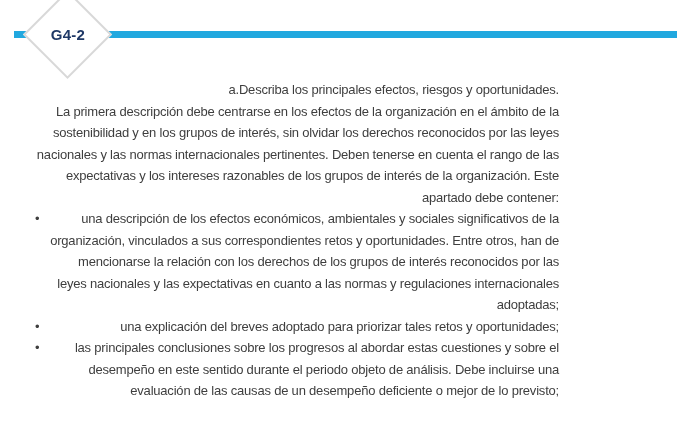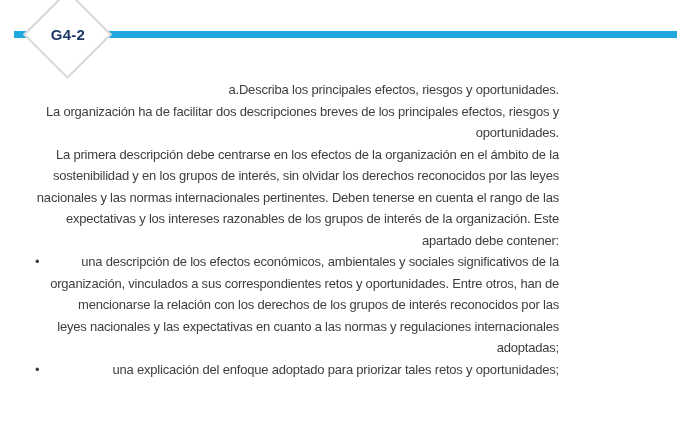--- a/index.html
+++ b/index.html
@@ -94,24 +94,24 @@
   <header class="header">
     <div class="rule"></div>
     <div class="diamond"></div>
     <span class="badge-label">G4-2</span>
   </header>
 
   <main class="content">
 
     <p class="item"><span class="item-label">a.</span><span>Describa los principales efectos, riesgos y oportunidades.</span></p>
 
-    <p class="para intro">La organización ha de facilitar dos descripciones breves de los principales efectos, riesgos y oportunidades.</p>
 
     <p class="para bodypara">La primera descripción debe centrarse en los efectos de la organización en el ámbito de la sostenibilidad y en los grupos de interés, sin olvidar los derechos reconocidos por las leyes nacionales y las normas internacionales pertinentes. Deben tenerse en cuenta el rango de las expectativas y los intereses razonables de los grupos de interés de la organización. Este apartado debe contener:</p>
 
     <ul class="bullets">
       <li>una descripción de los efectos económicos, ambientales y sociales significativos de la organización, vinculados a sus correspondientes retos y oportunidades. Entre otros, han de mencionarse la relación con los derechos de los grupos de interés reconocidos por las leyes nacionales y las expectativas en cuanto a las normas y regulaciones internacionales adoptadas;</li>
-      <li>una explicación del enfoque adoptado para priorizar tales retos y oportunidades;</li>
+      <li>una explicación del breves adoptado para priorizar tales retos y oportunidades;</li>
+      <li>las principales conclusiones sobre los progresos al abordar estas cuestiones y sobre el desempeño en este sentido durante el periodo objeto de análisis. Debe incluirse una evaluación de las causas de un desempeño deficiente o mejor de lo previsto;</li>
     </ul>
 
   </main>
 
 </div>
 
 </body></html>

